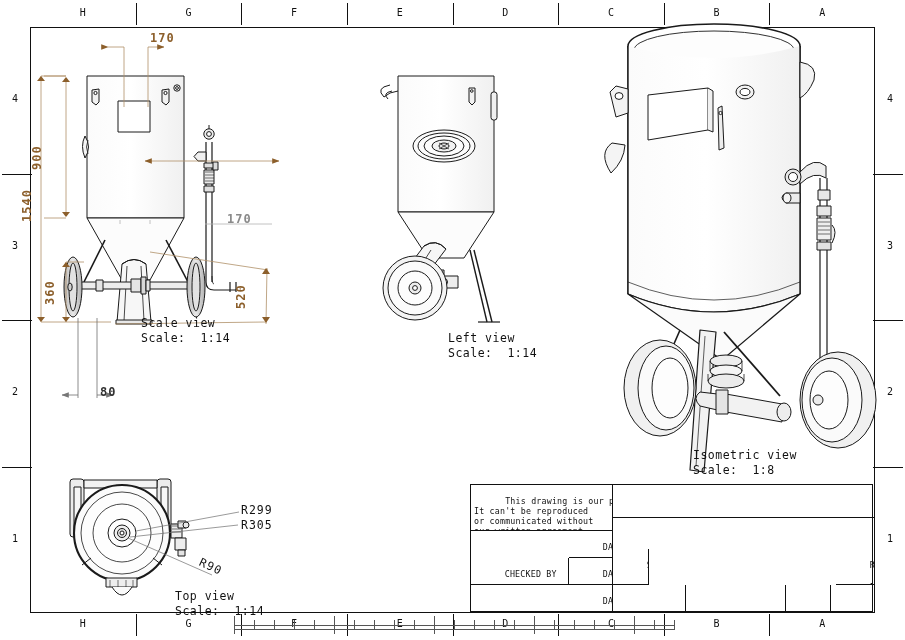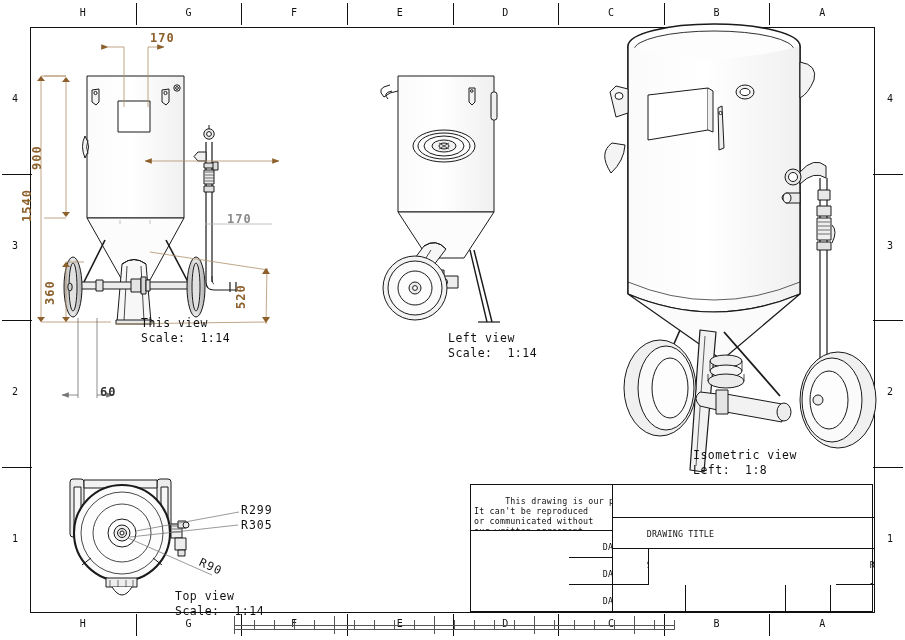--- a/index.html
+++ b/index.html
@@ -382,60 +382,61 @@
   <div class="dim rot90" style="left:30px;top:170px;">900</div>
 
   <div class="dim rot90" style="left:20px;top:222px;">1540</div>
 
   <div class="dim rot90" style="left:43px;top:305px;">360</div>
 
   <div class="dim-gray" style="left:227px;top:212px;">170</div>
 
   <div class="dim rot90" style="left:234px;top:309px;">520</div>
 
-  <div class="dim-gray" style="left:100px;top:385px;color:#333;">60</div>
+  <div class="dim-gray" style="left:100px;top:385px;color:#333;">80</div>
 
   <div class="rad" style="left:241px;top:503px;">R299</div>
   <div class="rad" style="left:241px;top:518px;">R305</div>
   <div class="rad" style="left:203px;top:555px;transform:rotate(25deg);transform-origin:left top;">R90</div>
 
-  <div class="vt" style="left:141px;top:316px;">This view</div>
+  <div class="vt" style="left:141px;top:316px;">Scale view</div>
   <div class="vt" style="left:141px;top:331px;">Scale:  1:14</div>
 
   <div class="vt" style="left:448px;top:331px;">Left view</div>
   <div class="vt" style="left:448px;top:346px;">Scale:  1:14</div>
 
   <div class="vt" style="left:175px;top:589px;">Top view</div>
   <div class="vt" style="left:175px;top:604px;">Scale:  1:14</div>
 
   <div class="vt" style="left:693px;top:448px;">Isometric view</div>
-  <div class="vt" style="left:693px;top:463px;">Left:  1:8</div>
+  <div class="vt" style="left:693px;top:463px;">Scale:  1:8</div>
 
   <div class="tb">
 
     <div class="cell cap" style="left:0;top:0;width:142px;height:46px;">
       <span>This drawing is our property.
 It can't be reproduced
 or communicated without
 our written agreement.</span>
     </div>
 
     <div class="cell ctr nb-r" style="left:142px;top:0;width:261px;height:33px;line-height:31px;">
       
     </div>
 
-    <div class="cell nb-r" style="left:142px;top:33px;width:261px;height:31px;">
-      <span class="cap">DRAWING TITLE</span>
-    </div>
 
     <div class="cell" style="left:98px;top:46px;width:44px;height:27px;">
       <span class="cap">DATE</span><br>
       
     </div>
 
+    <div class="cell" style="left:0;top:73px;width:98px;height:27px;">
+      <span class="cap">CHECKED BY</span><br>
+      
+    </div>
     <div class="cell" style="left:98px;top:73px;width:44px;height:27px;">
       <span class="cap">DATE</span><br>
       
     </div>
 
     <div class="cell nb-b" style="left:98px;top:100px;width:44px;height:28px;">
       <span class="cap">DATE</span><br>
       
     </div>
 

